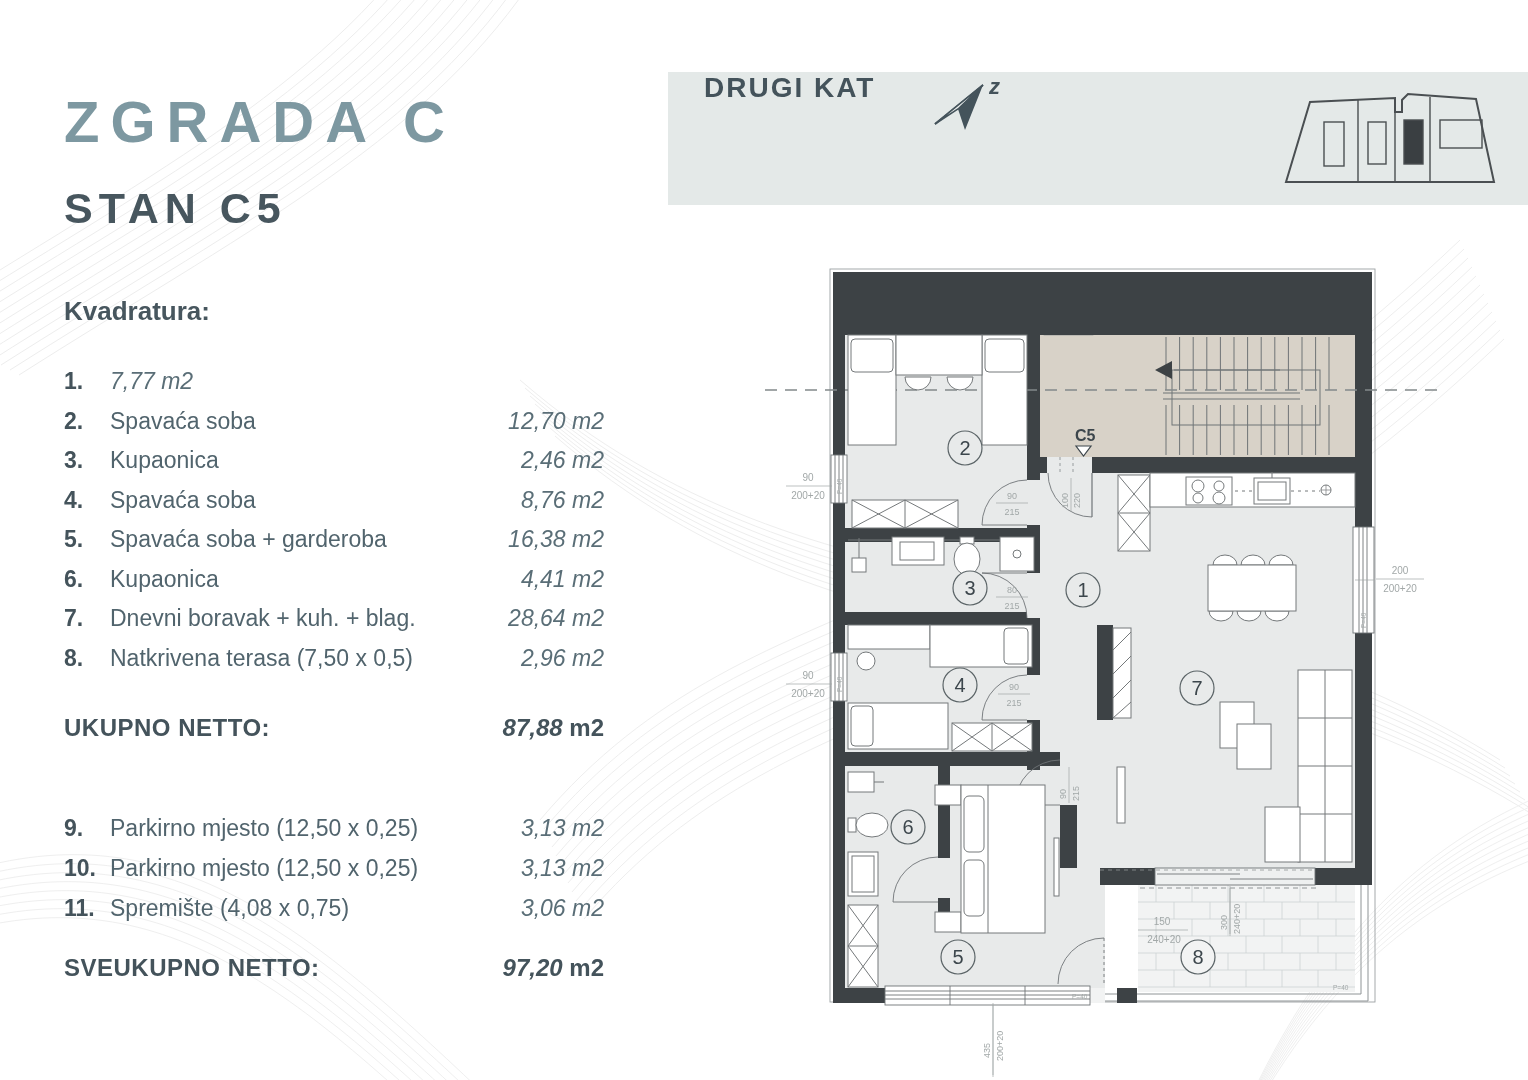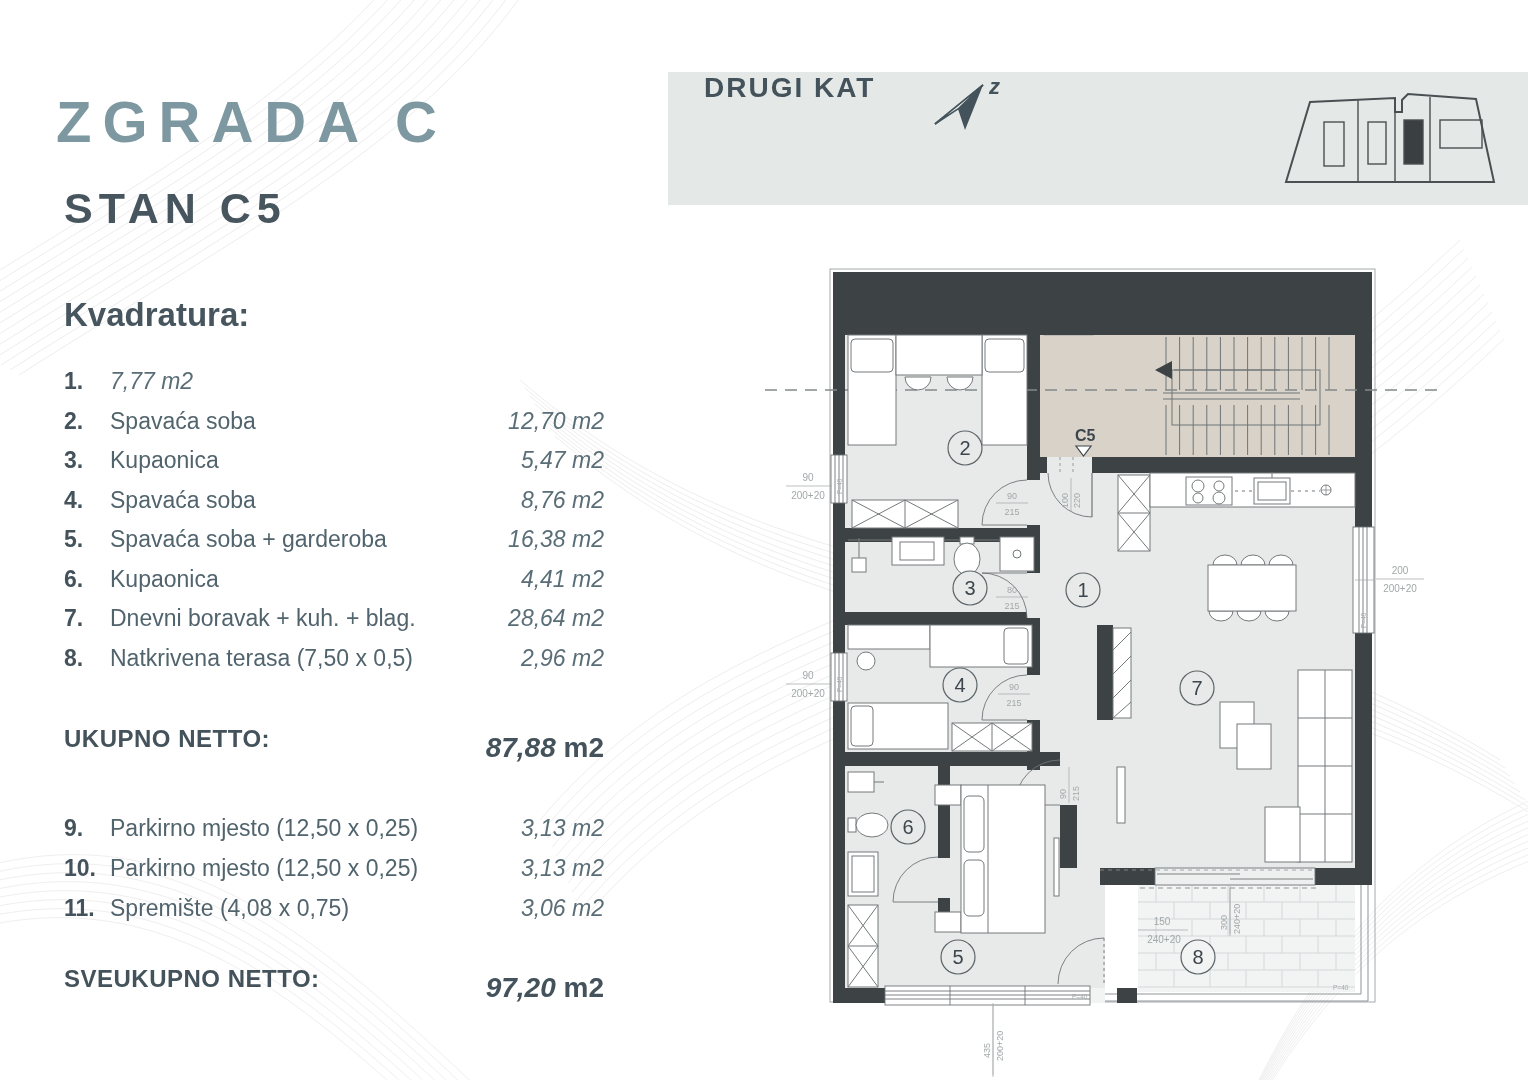--- a/index.html
+++ b/index.html
@@ -2,33 +2,33 @@
 <html><head>
 <meta charset="utf-8">
 <style>
   html,body{margin:0;padding:0;}
   body{width:1528px;height:1080px;background:#ffffff;position:relative;overflow:hidden;
        font-family:"Liberation Sans", sans-serif;color:#47565e;}
   .abs{position:absolute;}
   
   #waves{position:absolute;left:0;top:0;width:1528px;height:1080px;z-index:0;}
   
-  #title{left:56px;top:88px;font-size:58px;font-weight:800;letter-spacing:11px;color:#7d98a1;z-index:2;text-align:right;}
+  #title{left:64px;top:88px;font-size:58px;font-weight:800;letter-spacing:11px;color:#7d98a1;z-index:2;text-align:right;}
   #subtitle{left:64px;top:184px;font-size:43px;font-weight:800;letter-spacing:6px;color:#47565e;z-index:2;}
-  #kvadratura{left:64px;top:296px;font-size:33px;font-weight:700;color:#47565e;z-index:2;}
+  #kvadratura{left:64px;top:296px;font-size:26px;font-weight:700;color:#47565e;z-index:2;}
   .rowwrap{left:64px;width:540px;z-index:2;}
   #rows1{top:362px;} #rows2{top:808px;}
   .lrow{display:flex;height:39.5px;align-items:center;font-size:23px;color:#51646d;}
   .lrow .num{width:46px;font-weight:700;color:#44535b;}
   .lrow .lbl{flex:1;}
   .lrow .val{font-style:italic;color:#5a6e77;white-space:pre;}
   .totrow{left:64px;width:540px;display:flex;align-items:center;z-index:2;}
   #ukupno{top:714px;} #sveukupno{top:954px;}
   .totrow .tlabel{flex:1;font-weight:700;font-size:24px;color:#44535b;letter-spacing:0.5px;}
-  .totrow .tval{font-weight:700;font-size:28px;color:#44535b;margin-top:18px;}
+  .totrow .tval{font-weight:700;font-size:24px;color:#44535b;}
   .totrow .tval .n{font-style:italic;}
   
   #banner{left:668px;top:72px;width:860px;height:133px;background:#e4e9e8;z-index:1;display:flex;align-items:flex-start;}
   #banner .floor{margin-left:36px;font-size:28px;font-weight:800;letter-spacing:2px;color:#44535b;}
   #banner .nicon{margin-left:54px;}
   #banner .bicon{position:absolute;right:28px;top:18px;}
   
   #plan{left:760px;top:240px;width:768px;height:840px;z-index:2;}
   svg text{font-family:"Liberation Sans", sans-serif;}
   .dim{fill:#a2a8a8;font-size:10px;}
@@ -116,21 +116,21 @@
       <span class="val"><span>7,77</span> <span>m2</span></span>
     </div>
   <div class="lrow">
       <span class="num">2.</span>
       <span class="lbl">Spavaća soba</span>
       <span class="val"><span>12,70</span> <span>m2</span></span>
     </div>
   <div class="lrow">
       <span class="num">3.</span>
       <span class="lbl">Kupaonica</span>
-      <span class="val"><span>5,47</span> <span>m2</span></span>
+      <span class="val"><span>2,46</span> <span>m2</span></span>
     </div>
   <div class="lrow">
       <span class="num">4.</span>
       <span class="lbl">Spavaća soba</span>
       <span class="val"><span>8,76</span> <span>m2</span></span>
     </div>
   <div class="lrow">
       <span class="num">5.</span>
       <span class="lbl">Spavaća soba + garderoba</span>
       <span class="val"><span>16,38</span> <span>m2</span></span>

